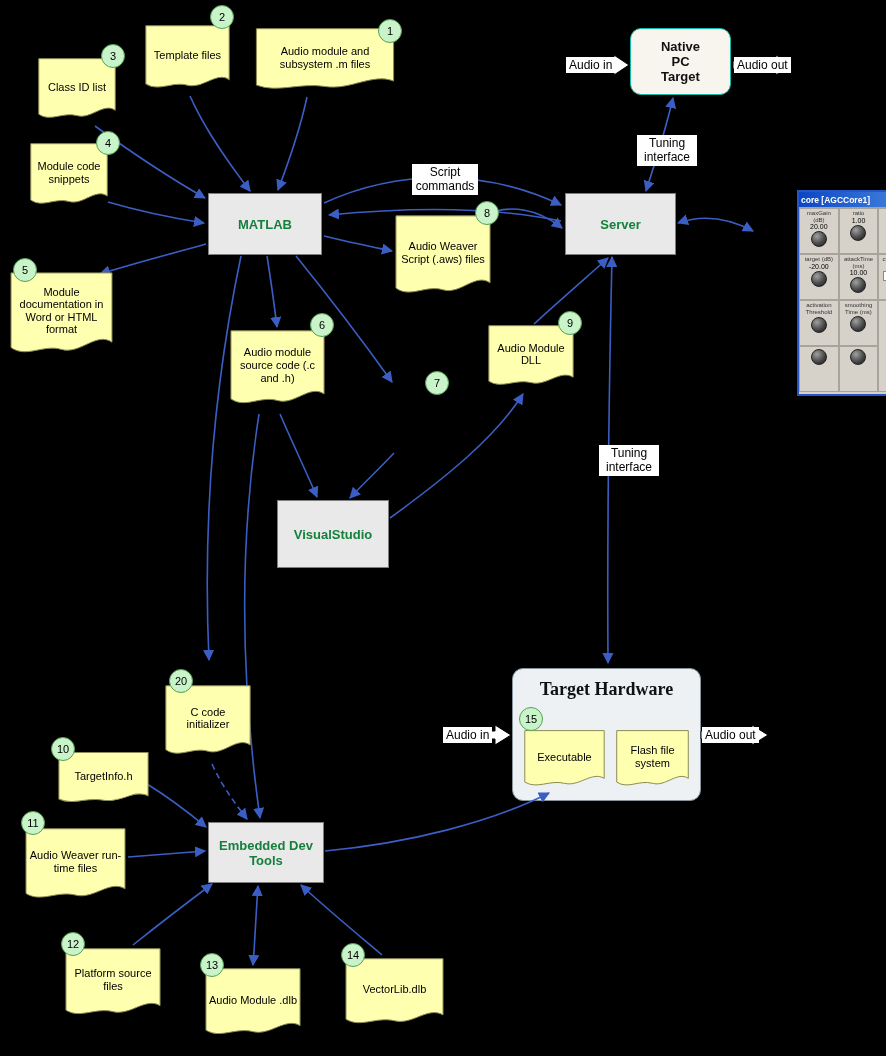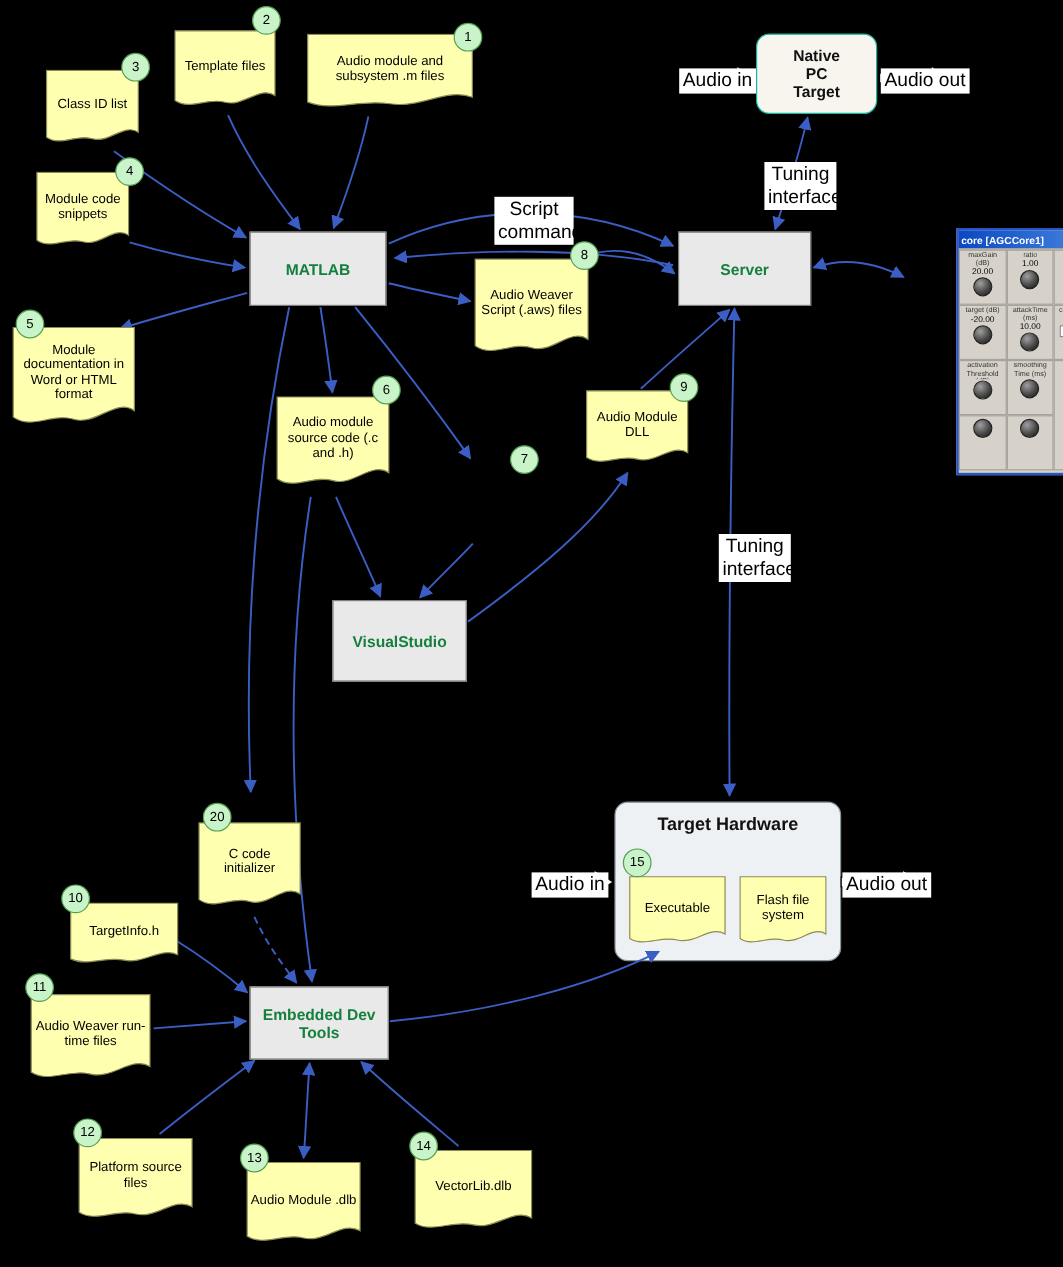--- a/index.html
+++ b/index.html
@@ -21,23 +21,23 @@
 
   .pbox { position:absolute; z-index:4; background:#e9e9e9; border:1px solid #7e7e7e;
     display:flex; align-items:center; justify-content:center; text-align:center;
     font-weight:bold; font-size:13px; color:#15803d; padding:4px 10px; }
 
   .rbox { position:absolute; z-index:2; border-radius:11px; }
   .native-pc { background:#f8f4ee; border:1px solid #14b8a6; display:flex; align-items:center;
     justify-content:center; text-align:center; font-weight:bold; font-size:13px; color:#111; padding:4px 29px; z-index:4; }
   .target-hw { background:#edf1f4; border:1px solid #88949c; }
   .thw-title { position:absolute; left:0; right:0; top:10px; text-align:center;
-    font-weight:bold; font-size:15px; color:#111; }
-
-  .wlabel { position:absolute; z-index:6; background:#fff; color:#000; font-size:16px;
+    font-weight:bold; font-size:18px; color:#111;font-family:Liberation Serif, serif; }
+
+  .wlabel { position:absolute; z-index:6; background:#fff; color:#000; font-size:12px;
     line-height:1.2; text-align:center; padding:1px 3px; }
 
   
   .panel { position:absolute; z-index:6; border:2px solid #2456c8; background:#d6d2ca;margin-left:39px; }
   .panel-title { height:15px; background:linear-gradient(90deg,#0b47c2,#4a8ae0);
     display:flex; align-items:center; padding:0 2px; }
   .panel-title-text { flex:1; color:#fff; font-size:8.5px; font-weight:bold;
     white-space:nowrap; overflow:hidden; }
   .panel-close { width:13px; height:11px; background:#d63a2f; border:1px solid #fff;
     border-radius:2px; color:#fff; font-size:8px; line-height:9px; text-align:center; }

